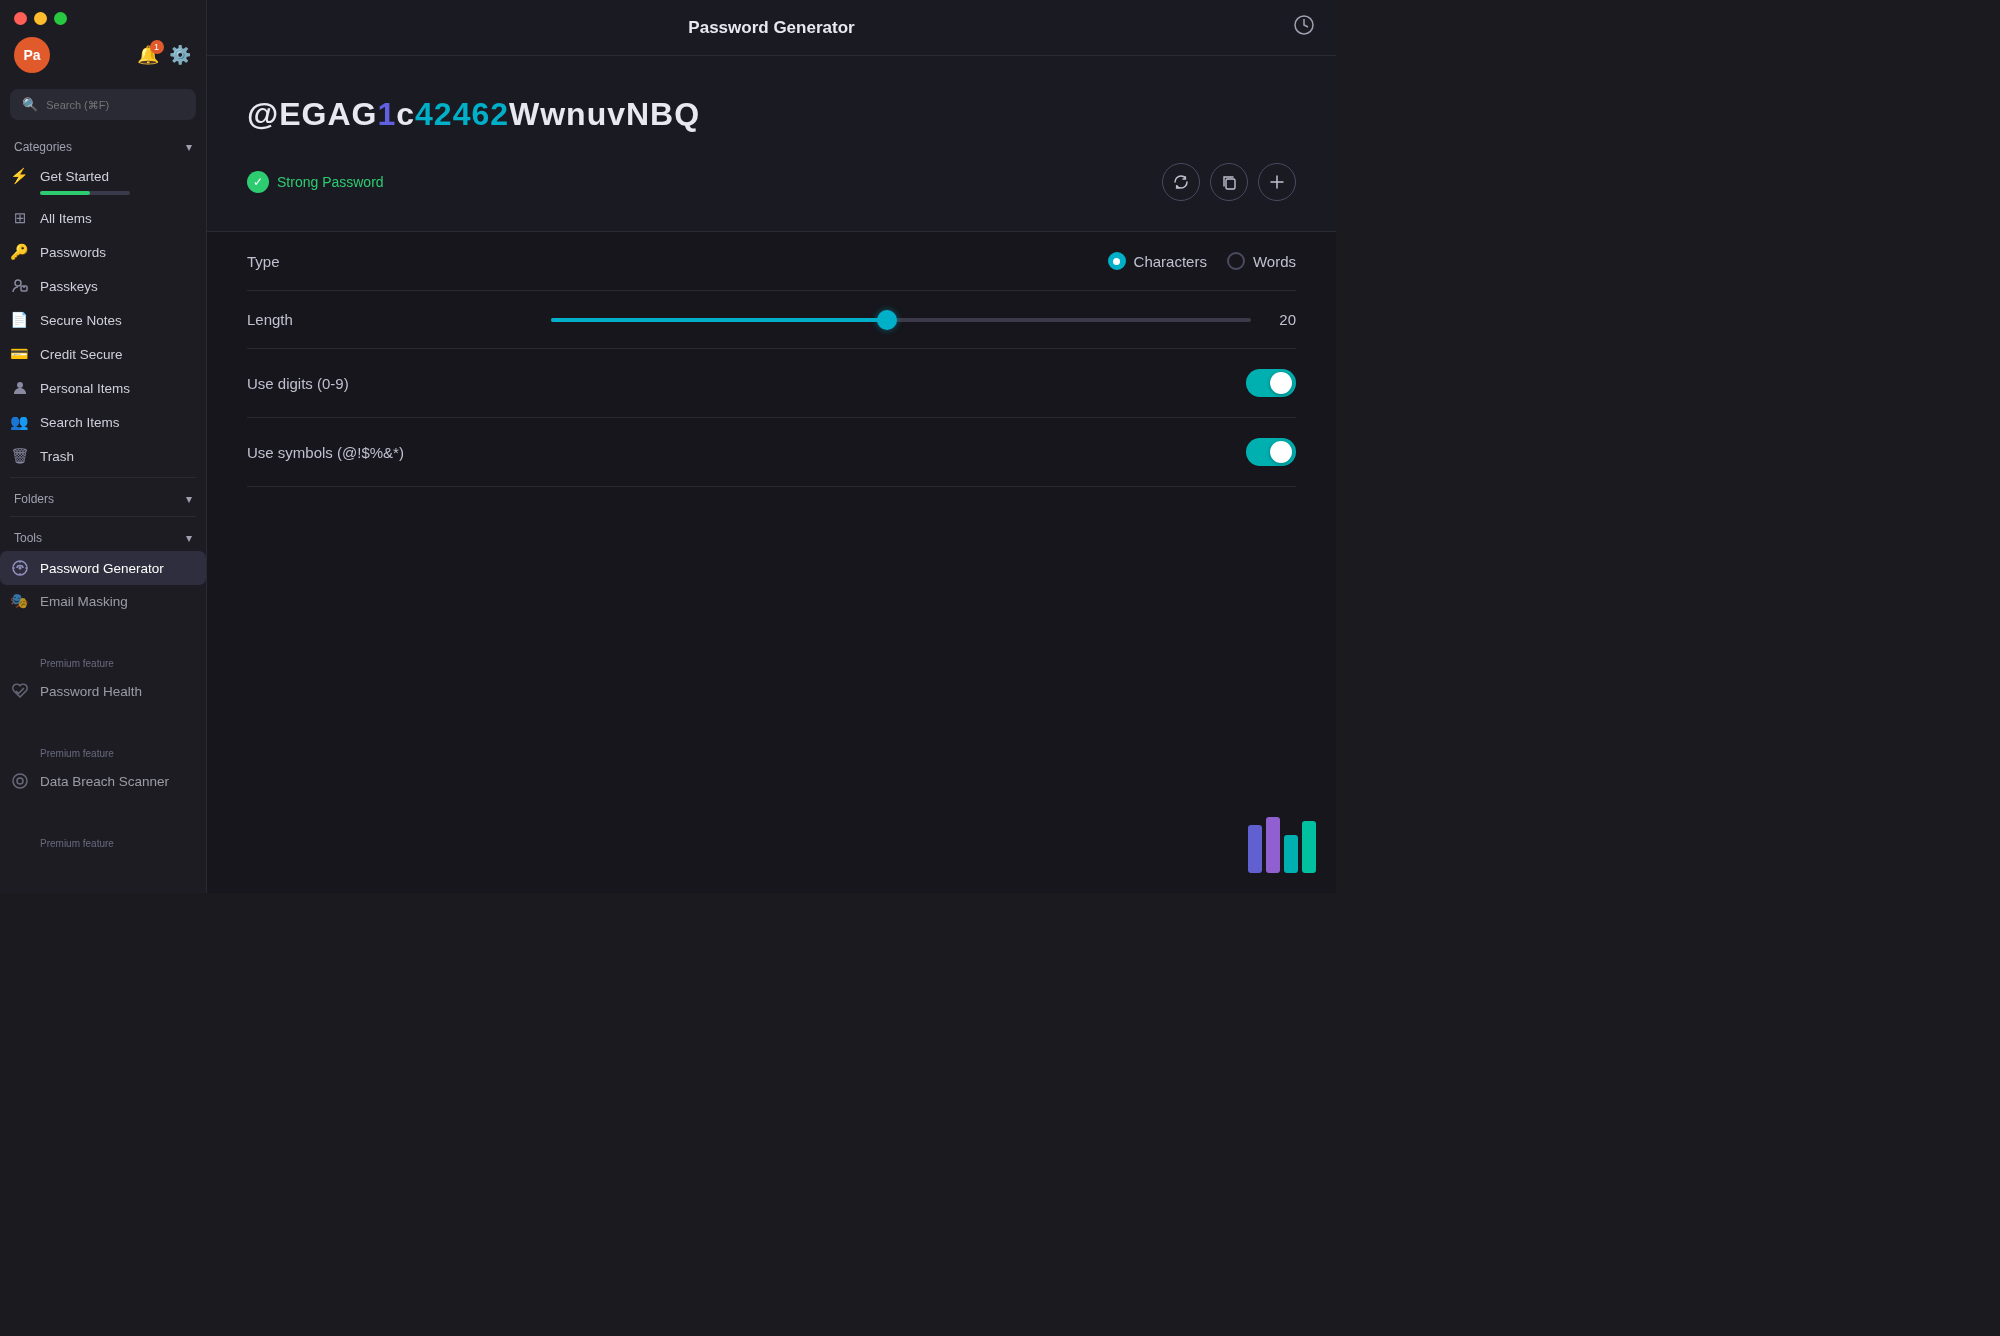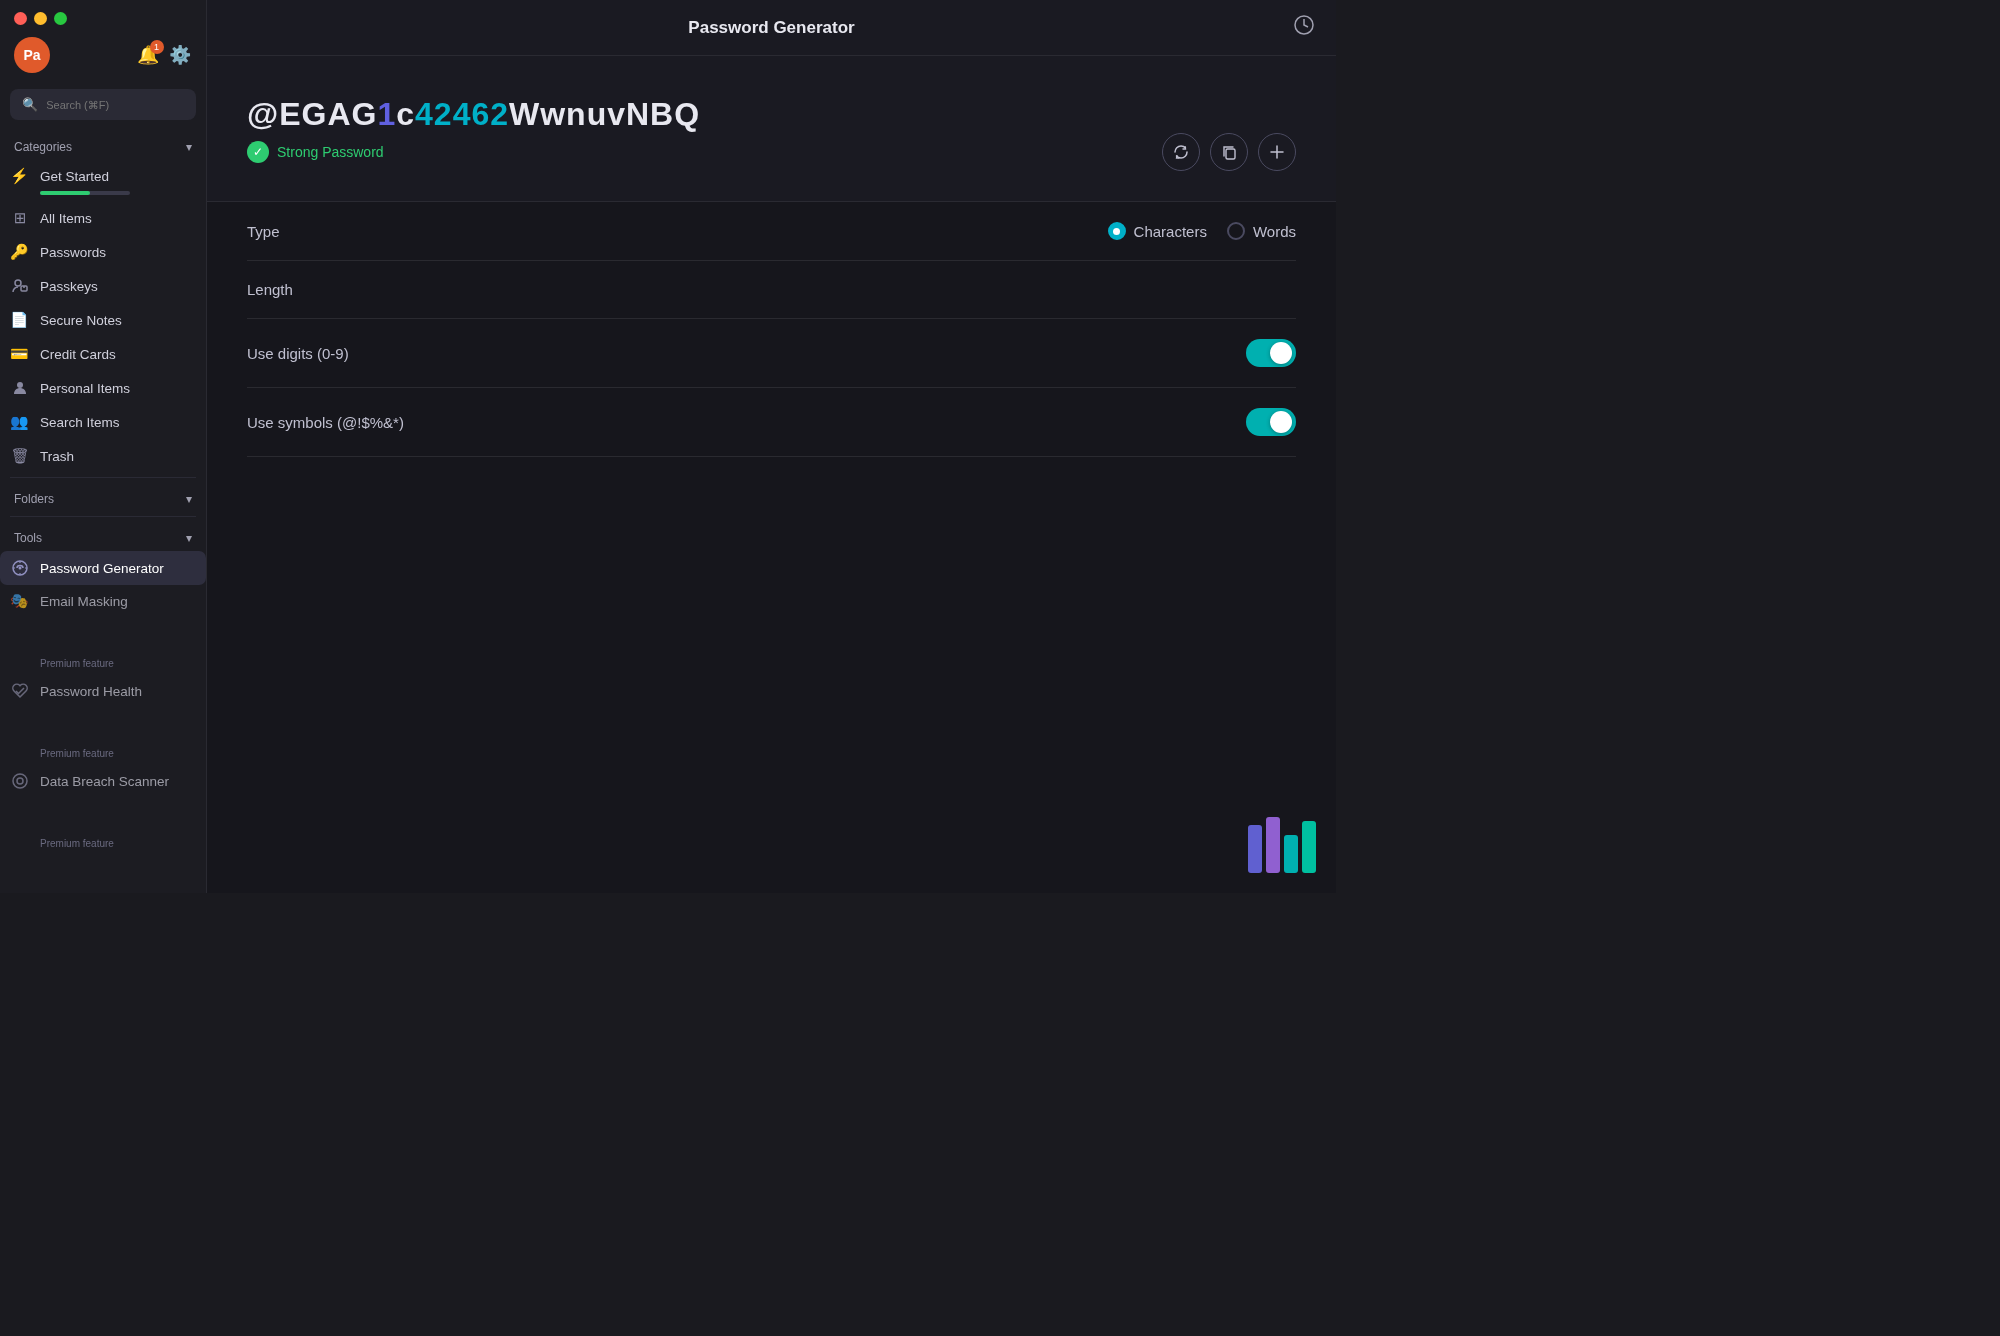--- a/index.html
+++ b/index.html
@@ -230,20 +230,21 @@
     .password-display {
       background: #1a1a22;
       padding: 40px 40px 30px;
       border-bottom: 1px solid #2a2a32;
     }
 
     .generated-password {
       font-size: 32px;
       font-weight: 600;
       letter-spacing: 1px;
+      margin-bottom: 30px;
     }
 
     .pw-white { color: #e8e8f0; }
     .pw-blue { color: #6060e0; }
     .pw-teal { color: #00b0c8; }
 
     .password-footer {
       display: flex;
       align-items: center;
       justify-content: space-between;
@@ -529,21 +530,21 @@
       <span>Passkeys</span>
     </div>
 
     <div class="nav-item">
       <span class="nav-icon">📄</span>
       <span>Secure Notes</span>
     </div>
 
     <div class="nav-item">
       <span class="nav-icon">💳</span>
-      <span>Credit Cards</span>
+      <span>Credit Secure</span>
     </div>
 
     <div class="nav-item">
       <span class="nav-icon">
         <svg width="16" height="16" viewBox="0 0 16 16" fill="#8888a0">
           <circle cx="8" cy="5" r="3" fill="#8888a0"></circle>
           <path d="M2 14c0-4 3-6 6-6s6 2 6 6" fill="#8888a0"></path>
         </svg>
       </span>
       <span>Personal Items</span>
@@ -687,20 +688,27 @@
           </div>
           <div class="radio-option">
             <div class="radio-circle"></div>
             <span>Words</span>
           </div>
         </div>
       </div>
 
       <div class="option-row">
         <span class="option-label">Length</span>
+        <div class="slider-container">
+          <div class="slider-track">
+            <div class="slider-fill"></div>
+            <div class="slider-thumb"></div>
+          </div>
+          <span class="slider-value">20</span>
+        </div>
       </div>
 
 
       <div class="option-row">
         <span class="option-label">Use digits (0-9)</span>
         <div class="toggle">
           <div class="toggle-knob"></div>
         </div>
       </div>
 

